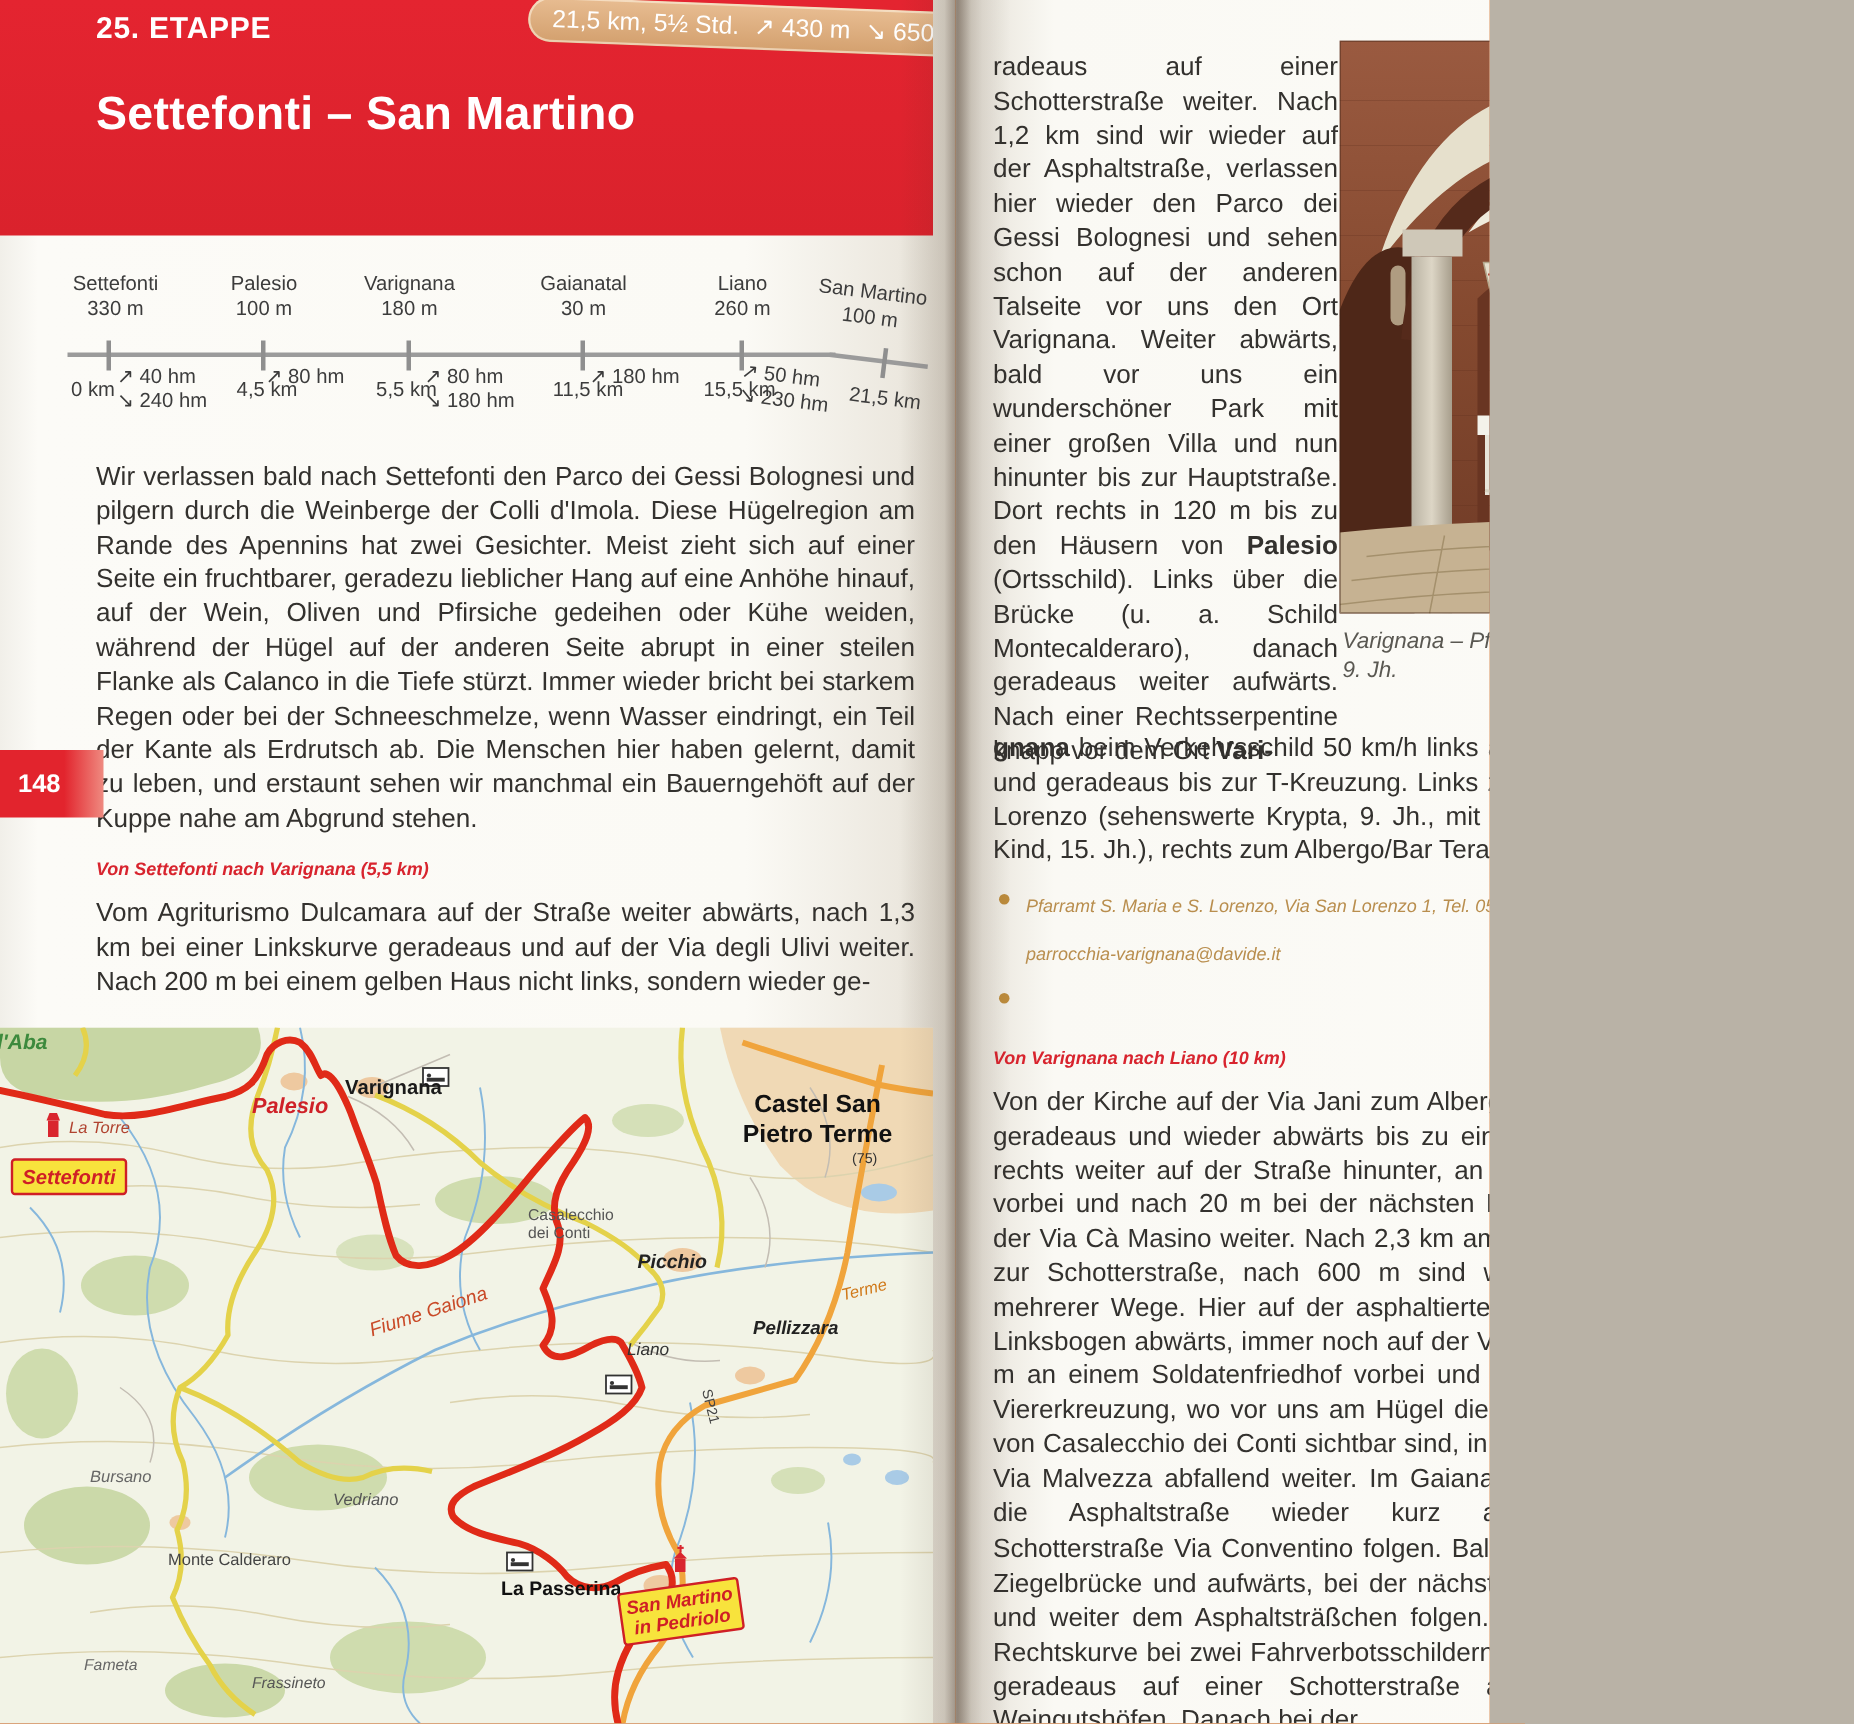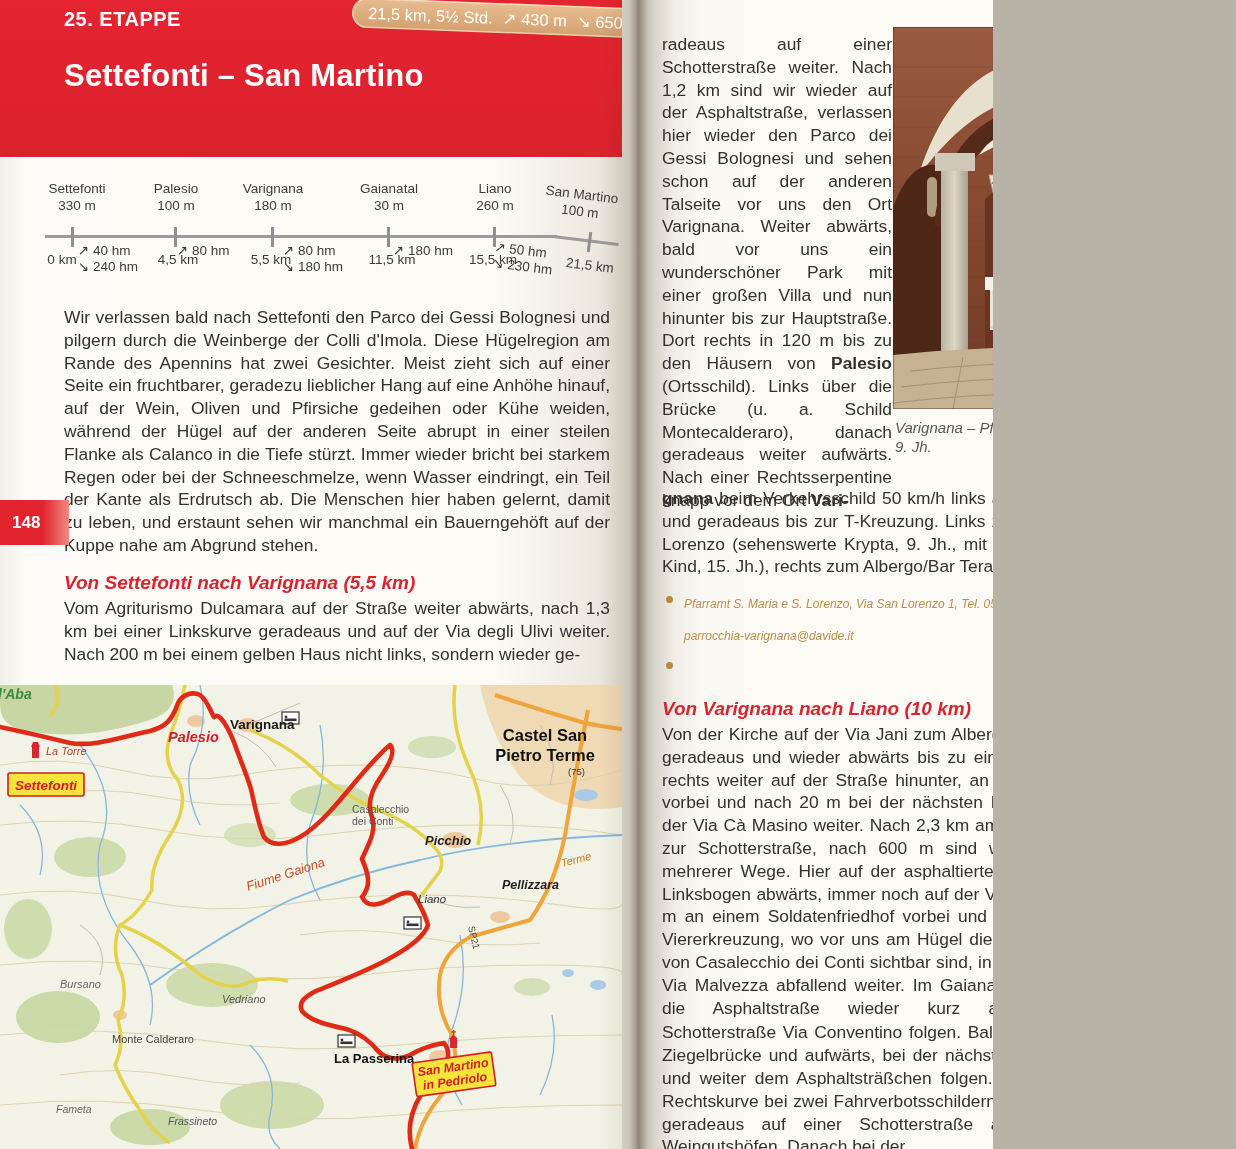--- a/index.html
+++ b/index.html
@@ -26,21 +26,21 @@
   #profile{left:0;top:180px;width:622px;height:118px;color:#3c3c3c;}
   .pline{position:absolute;background:#9b9b9b;height:2.5px;}
   .tick{position:absolute;width:2.5px;height:20px;background:#8f8f8f;top:47px;}
   .st{position:absolute;top:0;width:110px;transform:translateX(-50%);text-align:center;font-size:13.5px;line-height:17px;}
   .st-km{position:absolute;top:72px;transform:translateX(-50%);font-size:13.5px;white-space:nowrap;}
   .seg{position:absolute;top:63px;width:110px;transform:translateX(-50%);text-align:left;font-size:13.5px;line-height:16px;white-space:nowrap;}
   .rot{transform:translateX(-50%) rotate(7deg);}
   
   .redtext{color:#d8242e;}
   .body-just{color:#33312e;font-size:17.4px;line-height:22.8px;text-align:justify;}
-  .sec-head{color:#d8242e;font-size:19px;font-weight:bold;font-style:italic;}
+  .sec-head{color:#d8242e;font-size:12px;font-weight:bold;font-style:italic;}
   .b{font-weight:bold;}
   
   .tab{color:#fff;font-weight:bold;font-size:17px;display:flex;align-items:center;}
   #tab-left{left:0;top:500px;width:57px;height:45px;background:linear-gradient(90deg,#e2242d 62%,#ef8a80);padding-left:12px;}
   #tab-right{left:1183px;top:494px;width:53px;height:56px;background:linear-gradient(270deg,#e2242d 62%,#ef8a80);justify-content:flex-end;padding-right:6px;}
   
   .bullet-row{position:relative;padding-left:22px;color:#b98e4e;font-style:italic;font-size:12px;line-height:32px;margin-bottom:2px;}
   .bullet-dot{position:absolute;left:4px;top:8px;width:7px;height:7px;border-radius:50%;background:#bc8b3c;}
   
   .caption{color:#5a5852;font-style:italic;font-size:15px;line-height:19px;}

